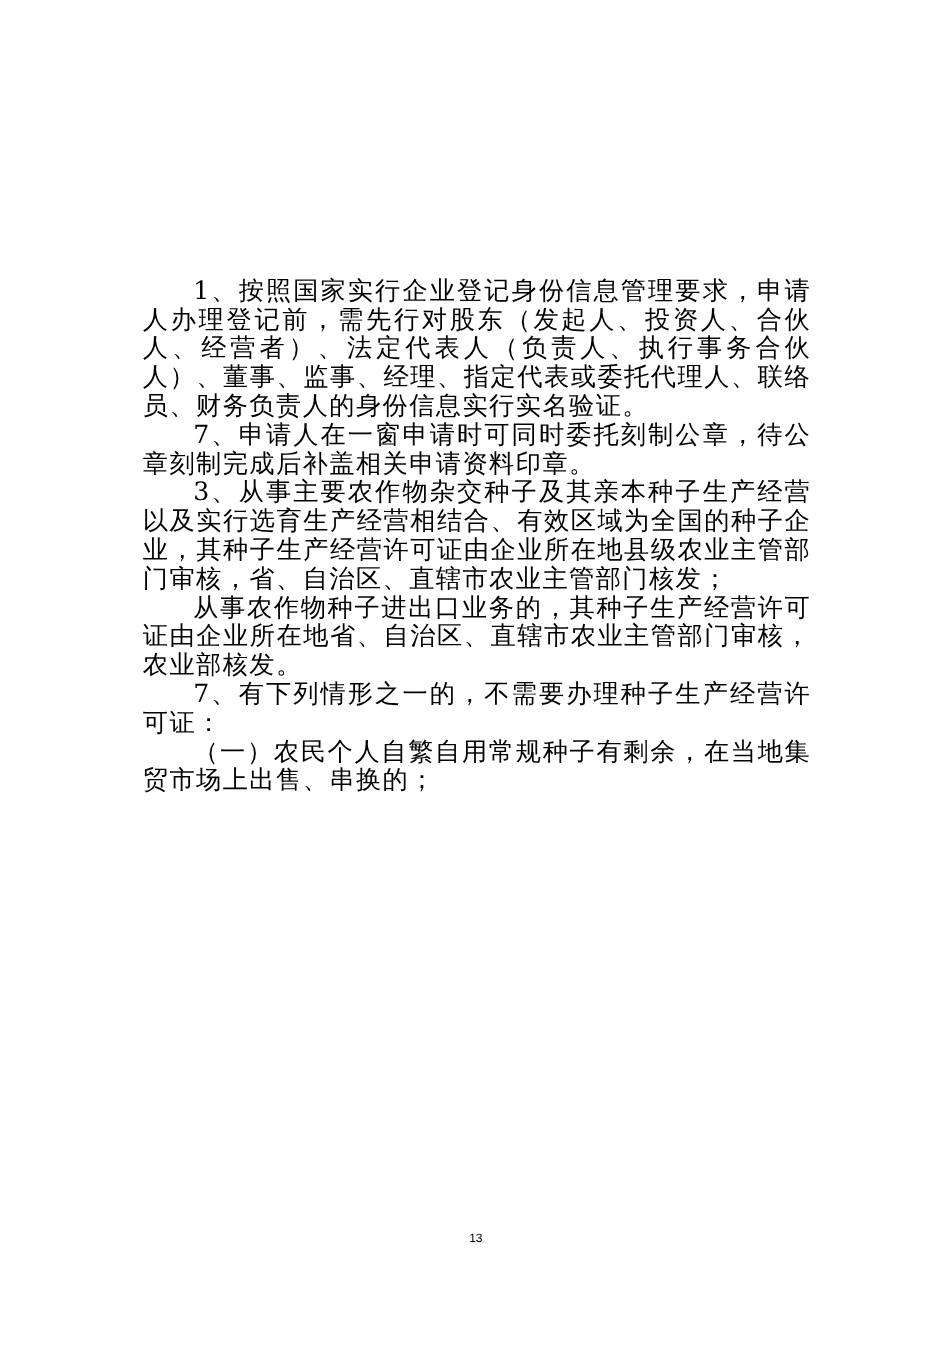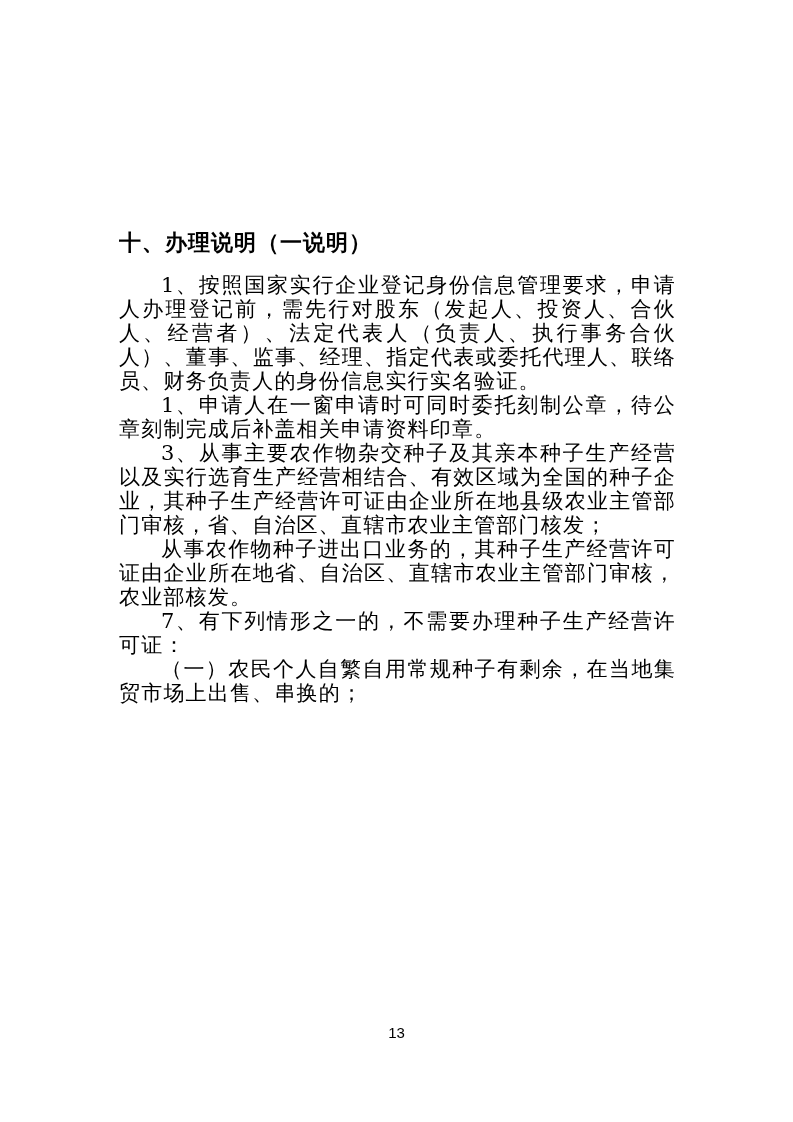--- a/index.html
+++ b/index.html
@@ -41,31 +41,30 @@
       margin: 0;
       word-break: break-all;
     }
     .page-number {
       position: absolute;
       top: 1025px;
       left: 0;
       width: 793px;
       text-align: center;
       font-family: "Liberation Sans", "DejaVu Sans", sans-serif;
-      font-size: 15px;
+      font-size: 10px;
       line-height: 16px;
     }
   </style>
 </head>
 <body>
 
 <div class="page">
   <div class="content">
-    <h1 class="doc-title">十、办理说明（一说明）</h1>
     <p class="para">1、按照国家实行企业登记身份信息管理要求，申请人办理登记前，需先行对股东（发起人、投资人、合伙人、经营者）、法定代表人（负责人、执行事务合伙人）、董事、监事、经理、指定代表或委托代理人、联络员、财务负责人的身份信息实行实名验证。</p>
-    <p class="para">1、申请人在一窗申请时可同时委托刻制公章，待公章刻制完成后补盖相关申请资料印章。</p>
+    <p class="para">7、申请人在一窗申请时可同时委托刻制公章，待公章刻制完成后补盖相关申请资料印章。</p>
     <p class="para">3、从事主要农作物杂交种子及其亲本种子生产经营以及实行选育生产经营相结合、有效区域为全国的种子企业，其种子生产经营许可证由企业所在地县级农业主管部门审核，省、自治区、直辖市农业主管部门核发；</p>
     <p class="para">从事农作物种子进出口业务的，其种子生产经营许可证由企业所在地省、自治区、直辖市农业主管部门审核，农业部核发。</p>
     <p class="para">7、有下列情形之一的，不需要办理种子生产经营许可证：</p>
     <p class="para">（一）农民个人自繁自用常规种子有剩余，在当地集贸市场上出售、串换的；</p>
   </div>
   <div class="page-number">13</div>
 </div>
 
 </body></html>

